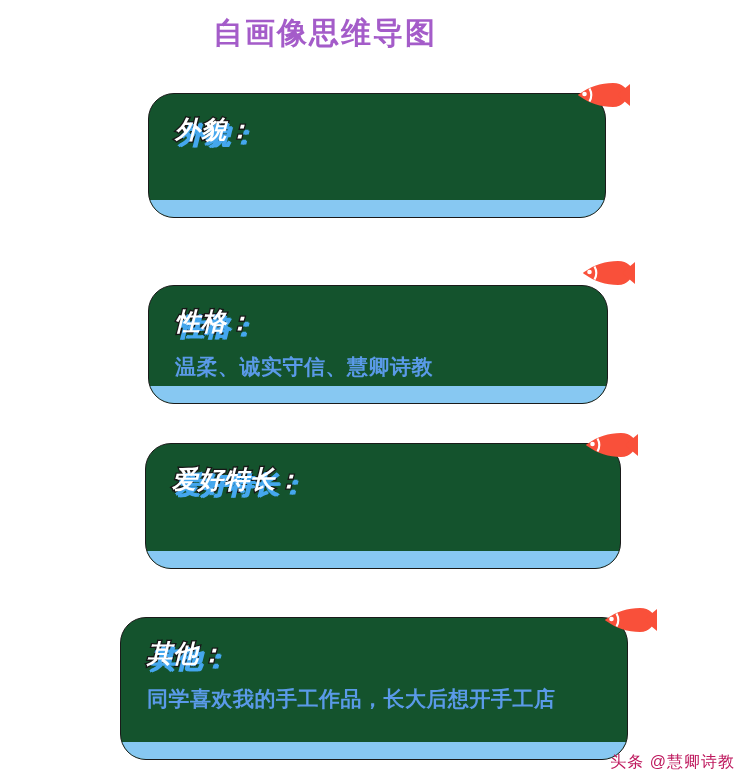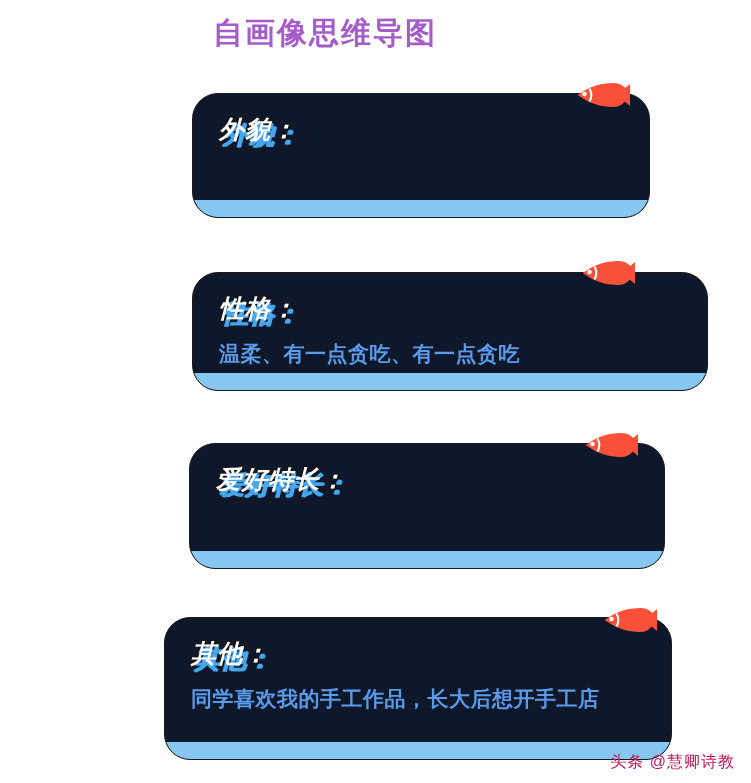--- a/index.html
+++ b/index.html
@@ -35,23 +35,22 @@
   }
   .card {
     position: absolute;
     left: 0;
     top: 0;
     width: 100%;
     height: 100%;
     box-sizing: border-box;
     border: 1.6px solid #1a1a1a;
     border-radius: 26px;
-    background: #0f172a;
+    background: #14532d;
     overflow: hidden;
-    margin-left: 44px;
   }
   .card-bar {
     position: absolute;
     left: 0;
     bottom: 0;
     width: 100%;
     height: 17px;
     background: #87c8f2;
   }
   .card-inner {
@@ -123,26 +122,26 @@
     </div>
   </div>
 </div>
 <svg class="fish" style="left:573px; top:80px;" viewBox="0 0 58 30">
   <path d="M40,3 C50,3 54,9 56,14 C54,19 50,27 40,27 C28,27 16,23 7,16.5 C4.5,15.6 4.5,14.4 7,13.5 C16,7 28,3 40,3 Z" fill="#f9503a"></path>
   <path d="M57,4 L57,26 L44,15 Z" fill="#f9503a"></path>
   <path d="M16.5,8.5 C19,13 19,17 16.5,21.5" stroke="#ffffff" stroke-width="2.1" fill="none"></path>
   <circle cx="11.5" cy="14" r="2.3" fill="#ffffff"></circle>
 </svg>
 
-<div class="card-wrap" style="left:148px; top:272px; width:516px; height:119px;">
+<div class="card-wrap" style="left:148px; top:285px; width:460px; height:119px;">
   <div class="card">
     <div class="card-bar"></div>
     <div class="card-inner">
       <div class="card-heading">性格：</div>
-      <div class="card-body-text">温柔、有一点贪吃、有一点贪吃</div>
+      <div class="card-body-text">温柔、诚实守信、慧卿诗教</div>
     </div>
   </div>
 </div>
 <svg class="fish" style="left:578px; top:258px;" viewBox="0 0 58 30">
   <path d="M40,3 C50,3 54,9 56,14 C54,19 50,27 40,27 C28,27 16,23 7,16.5 C4.5,15.6 4.5,14.4 7,13.5 C16,7 28,3 40,3 Z" fill="#f9503a"></path>
   <path d="M57,4 L57,26 L44,15 Z" fill="#f9503a"></path>
   <path d="M16.5,8.5 C19,13 19,17 16.5,21.5" stroke="#ffffff" stroke-width="2.1" fill="none"></path>
   <circle cx="11.5" cy="14" r="2.3" fill="#ffffff"></circle>
 </svg>
 

